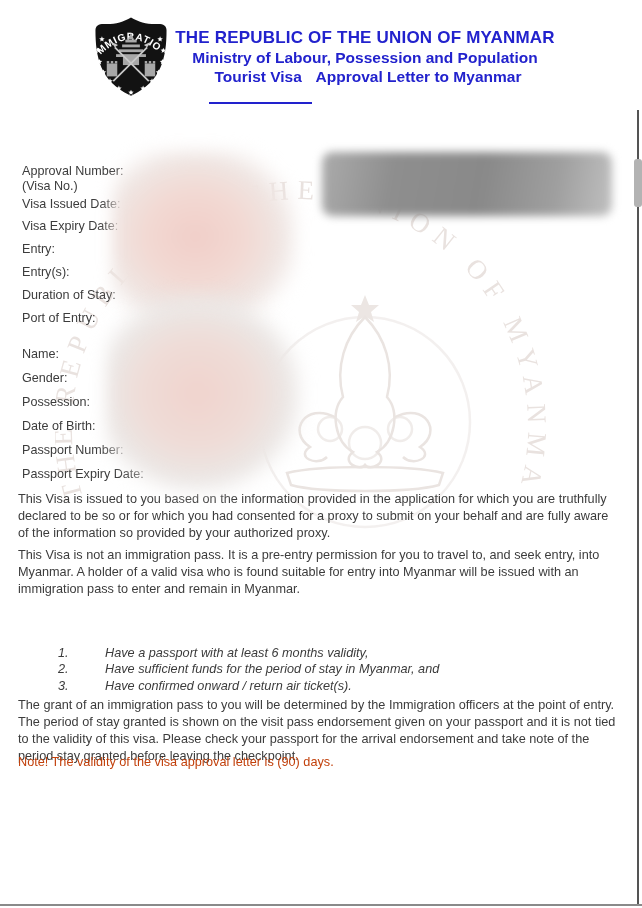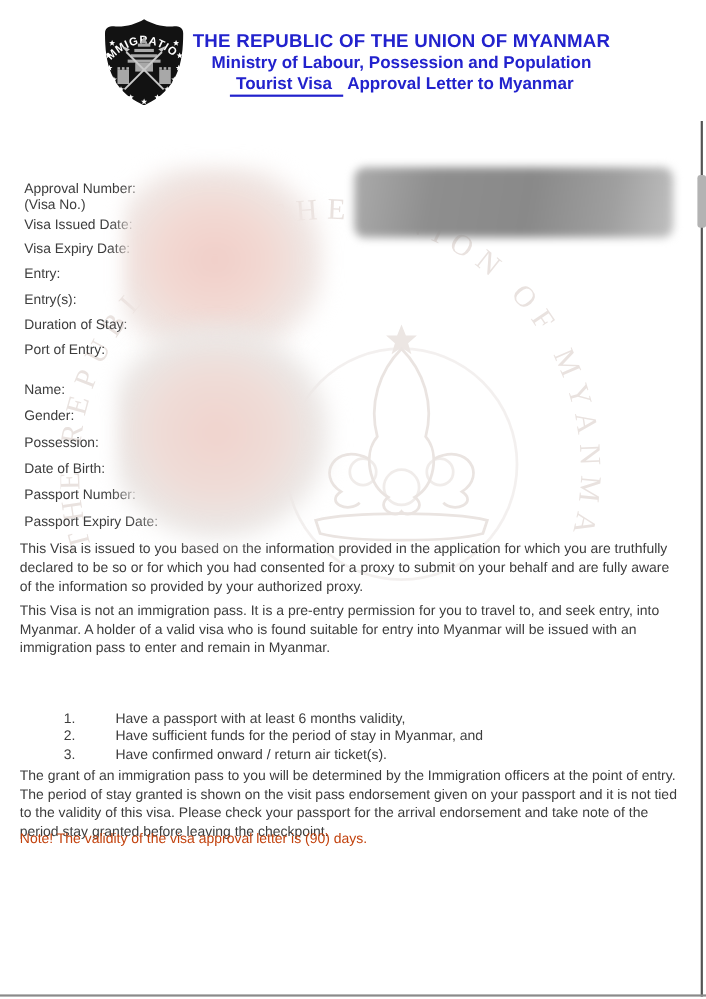--- a/index.html
+++ b/index.html
@@ -12,28 +12,28 @@
   .wm-line { stroke:#eae4e1; stroke-width:2.5; fill:none; }
   .wm-fill { fill:#ece6e3; }
 
   
   .logo { position:absolute; left:86px; top:15px; z-index:2; }
   .header-block { position:absolute; left:140px; top:27px; width:450px; text-align:center;
                   color:#2222cd; font-weight:bold; z-index:2; }
   .h1 { font-size:17px; line-height:21px; letter-spacing:0.2px; }
   .h2 { font-size:15.5px; line-height:19px; }
   .h3 { font-size:15.5px; line-height:19px; margin-top:0px; }
-  .underline-part { display:inline-block; border-bottom:2px solid #2222cd; padding:0 10px 0 6px; }
+  .underline-part { display:inline-block; border-bottom:2px solid #2222cd; padding:0 10px 16px 6px; }
 
   
   .para { position:absolute; left:18px; width:604px; font-size:12.7px; line-height:17px;
           color:#3c3c3c; z-index:1; }
   .frow { position:absolute; left:22px; color:#3c3c3c; font-size:12.6px; line-height:15px; z-index:1; }
   .reqs { position:absolute; left:58px; top:645px; width:540px; z-index:1; }
-  .reqs ol { margin:0; padding:0; list-style:none; counter-reset:req; }
+  .reqs ol { margin:0; padding:0; list-style:none; counter-reset:req;font-style:italic; }
   .reqs li { counter-increment:req; position:relative; padding-left:47px;
              font-size:12.7px; line-height:16.4px; color:#3c3c3c; }
   .reqs li::before { content: counter(req) "."; position:absolute; left:0; }
   .note { position:absolute; left:18px; top:755px; font-size:12.7px; color:#c2410c; z-index:1; }
 
   
   .blob { position:absolute; filter:blur(8px); z-index:3; }
   .blob-pink-top { left:112px; top:150px; width:185px; height:192px; border-radius:45px;
     background: radial-gradient(60% 52% at 45% 45%, #f1cec8 0%, #f2d9d3 45%, #efe6e3 78%, rgba(248,246,245,0) 100%); }
   .blob-pink-bottom { left:106px; top:292px; width:198px; height:203px; border-radius:48px;

